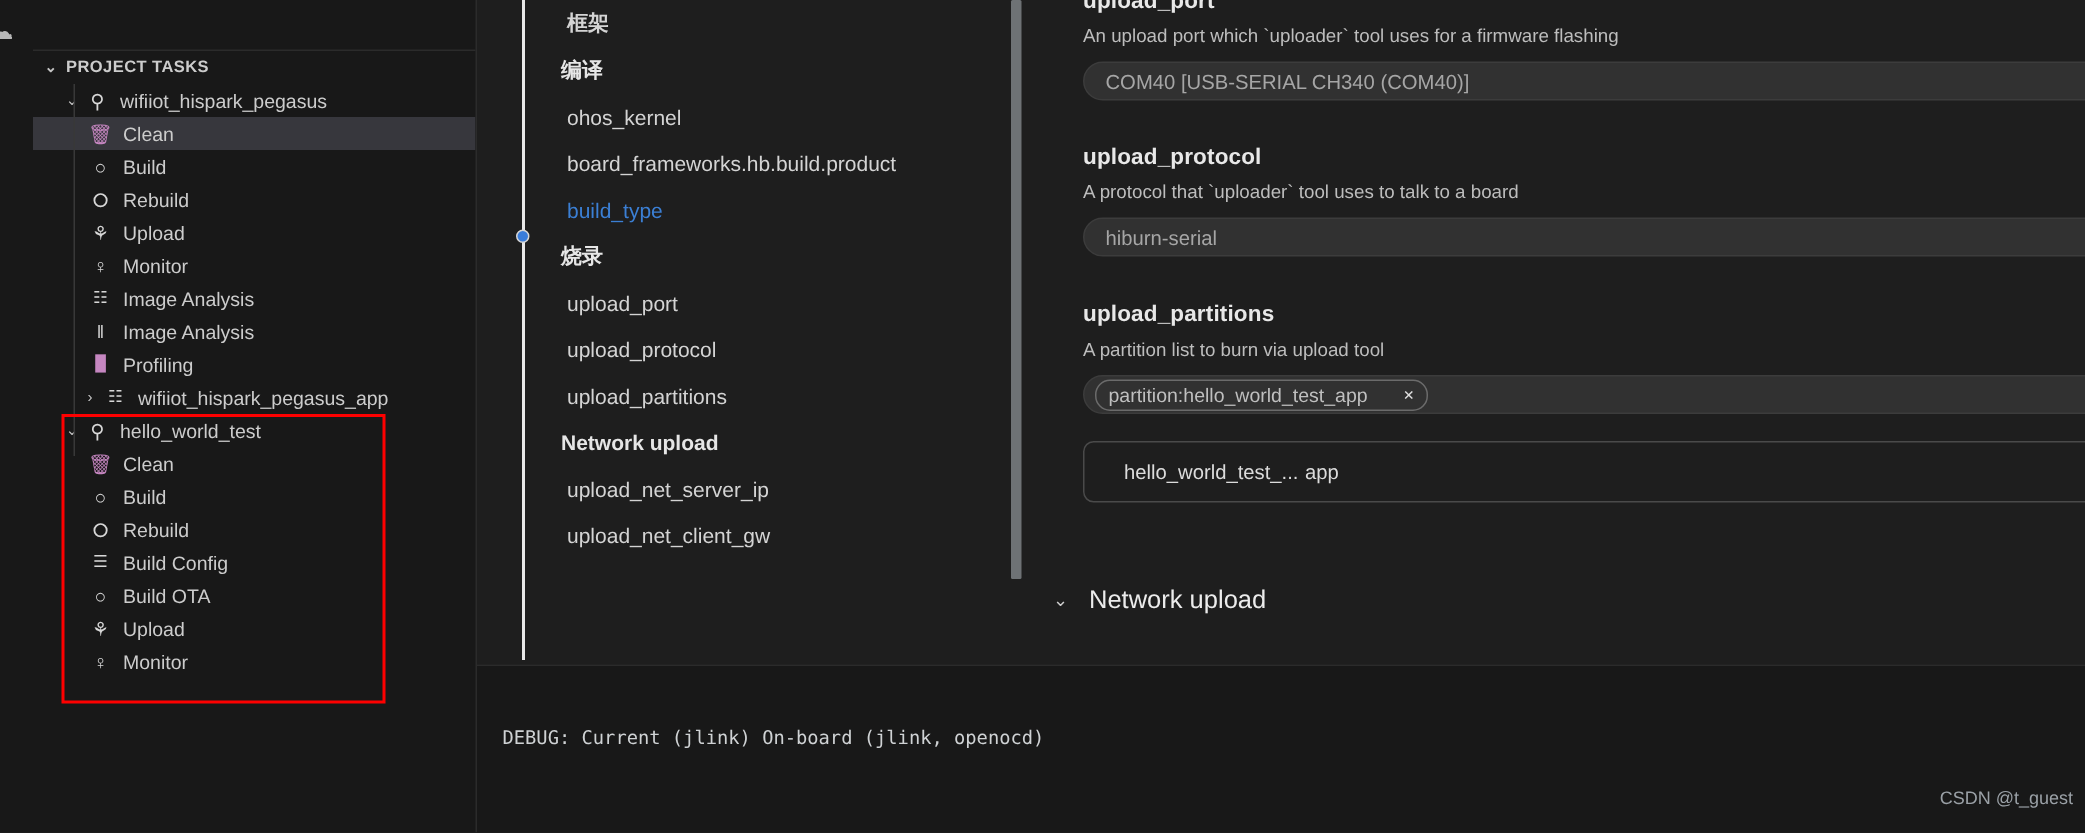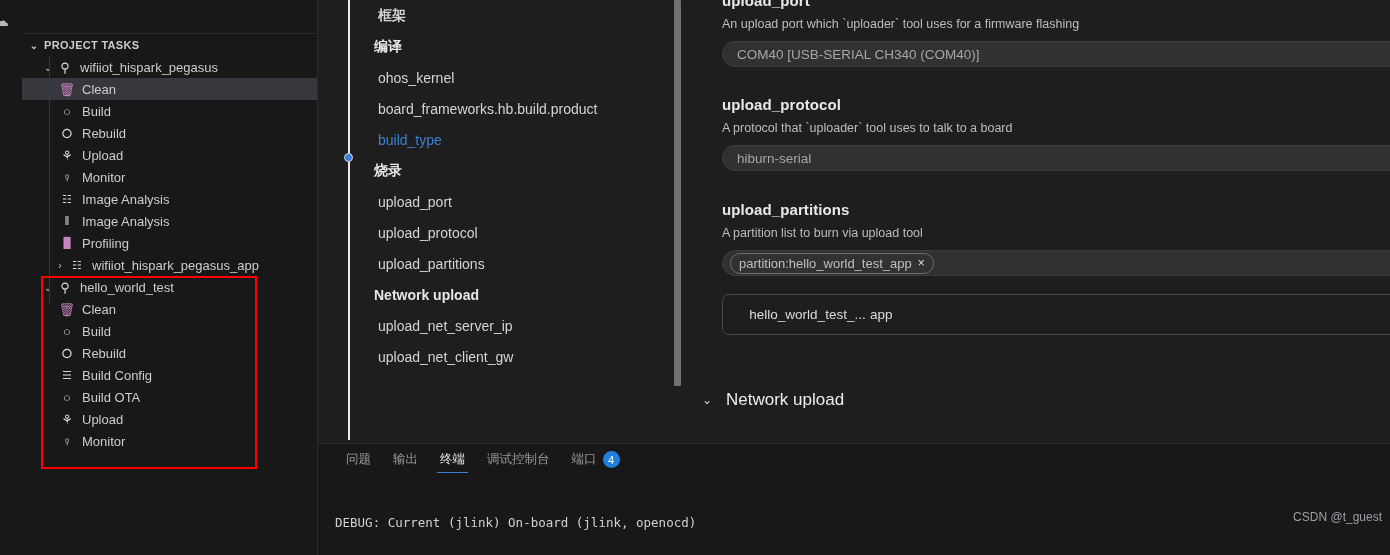--- a/index.html
+++ b/index.html
@@ -262,21 +262,21 @@
     padding-left: 7px;
     box-sizing: border-box;
     width: 760px;
   }
   .chip {
     height: 19px;
     border: 1px solid #6b6b6b;
     border-radius: 10px;
     display: inline-flex;
     align-items: center;
-    gap: 6px;
+    gap: 24px;
     padding: 0 8px;
     font-size: 13px;
     color: #bfbfbf;
     background: transparent;
   }
   .chip-x {
     font-size: 12px;
     color: #e0e0e0;
     cursor: pointer;
   }
@@ -374,21 +374,21 @@
     padding-top: 4px;
     font-family: "DejaVu Sans Mono", "Liberation Mono", monospace;
     font-size: 12.5px;
     line-height: 17.5px;
     color: #cfd2d4;
     white-space: pre;
   }
   .watermark {
     position: absolute;
     right: 8px;
-    bottom: 31px;
+    bottom: 16px;
     font-size: 12px;
     color: #9aa0a6;
     font-family: "Liberation Sans", sans-serif;
   }
 </style>
 </head>
 <body>
 
 <div id="root">
 
@@ -546,30 +546,20 @@
 
     <div style="position:absolute; left:27px; top:390px;">
       <div class="sect-toggle" style="margin-top:0">
         <span class="tw">⌄</span>
         <span class="tx">Network upload</span>
       </div>
     </div>
   </div>
 
   <div class="bottom">
-    <div class="panel-tabs">
-      <div class="ptab">问题</div>
-      <div class="ptab">输出</div>
-      <div class="ptab active">终端</div>
-      <div class="ptab">调试控制台</div>
-      <div class="ptab">
-        <span>端口</span>
-        <span class="badge">4</span>
-      </div>
-    </div>
 
     <div class="term">
       <div>DEBUG: Current (jlink) On-board (jlink, openocd)</div>
       
       
       
     </div>
 
     <div class="watermark">CSDN @t_guest</div>
   </div>

